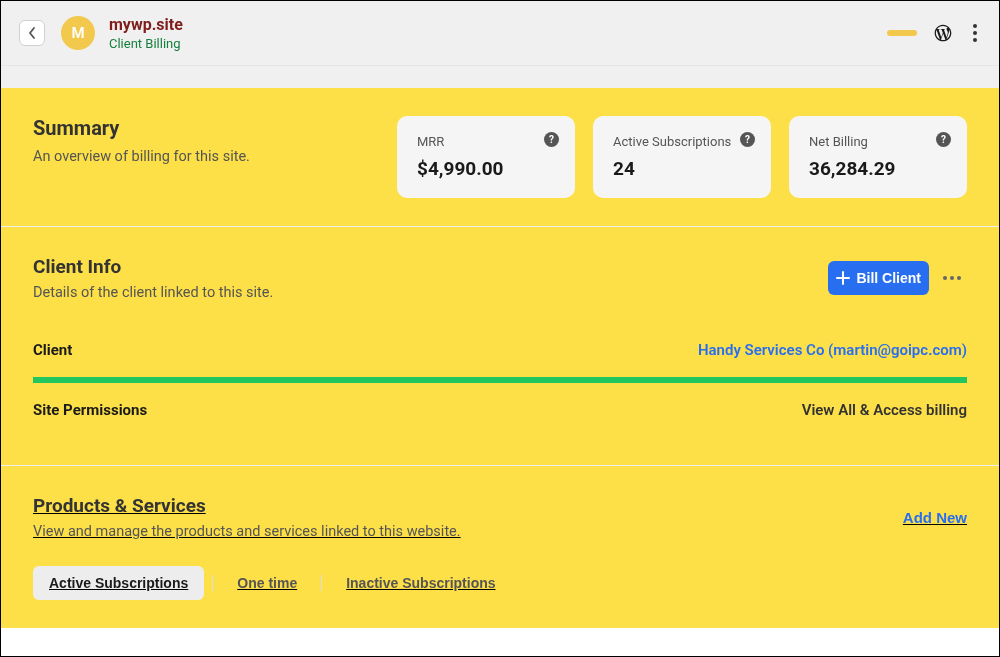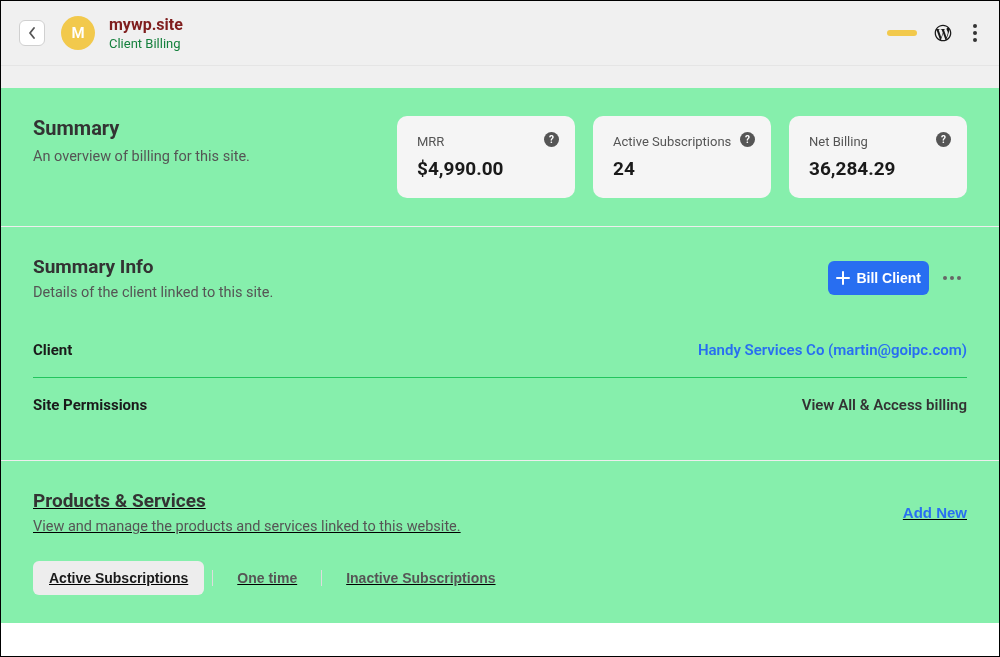--- a/index.html
+++ b/index.html
@@ -46,21 +46,21 @@
     .site-info { flex: 1; }
     .site-name { font-size: 16px; font-weight: 700; color: #7f1d1d; }
     .site-sub { font-size: 13px; color: #15803d; margin-top: 2px; }
     .header-right { display: flex; align-items: center; gap: 16px; }
     .pill { width: 30px; height: 6px; background: #f2c94c; border-radius: 3px; }
     .wp-icon { width: 20px; height: 20px; display: flex; align-items: center; justify-content: center; }
     .wp-icon svg { width: 20px; height: 20px; }
     .dots-vert { display: flex; flex-direction: column; gap: 3px; cursor: pointer; padding: 4px; }
     .dots-vert span { width: 4px; height: 4px; background: #333; border-radius: 50%; }
     .spacer-bar { height: 22px; background: #f0f0f0; }
-    .content { background: #86efac; }
+    .content { background: #fde047; }
     .section { padding: 28px 32px; border-bottom: 1px solid #eee; }
     .section.last { border-bottom: none; text-decoration: underline; }
     .summary-row { display: flex; align-items: flex-start; gap: 24px; }
     .summary-text { flex: 0 0 340px; }
     .summary-text h2 { font-size: 20px; font-weight: 700; color: #333; margin-bottom: 8px; }
     .summary-text p { font-size: 14.5px; color: #555; }
     .cards { flex: 1; display: flex; gap: 18px; }
     .card {
       flex: 1;
       background: #f5f5f5;
@@ -104,21 +104,21 @@
     }
     .btn-primary svg { width: 14px; height: 14px; }
     .dots-horiz { display: flex; gap: 3px; cursor: pointer; padding: 6px; margin-left: 8px;}
     .dots-horiz span { width: 4px; height: 4px; background: #666; border-radius: 50%; }
     .right-actions { display: flex; align-items: center; }
     .info-row {
       display: flex;
       justify-content: space-between;
       align-items: center;
       padding: 18px 0;
-      border-bottom: 1px solid #22c55e;
+      border-bottom: 6px solid #22c55e;
     }
     .info-row:last-child { border-bottom: none; gap: 15px; }
     .info-label { font-size: 15px; font-weight: 700; color: #1a1a1a; }
     .info-value { font-size: 15px; font-weight: 600; color: #333; }
     .info-value.link { color: #286ef1; cursor: pointer; }
     .link-btn {
       background: none;
       border: none;
       color: #286ef1;
       font-size: 15px;
@@ -194,21 +194,21 @@
           <div class="card-label">Net Billing</div>
           <div class="card-value">36,284.29</div>
         </div>
       </div>
     </div>
   </div>
 
   <div class="section">
     <div class="section-header">
       <div class="left">
-        <h2>Summary Info</h2>
+        <h2>Client Info</h2>
         <p>Details of the client linked to this site.</p>
       </div>
       <div class="right-actions">
         <button class="btn-primary">
           <svg viewBox="0 0 14 14">
               <path d="M7 1v12M1 7h12" stroke="#fff" stroke-width="2" stroke-linecap="round"></path>
             </svg>
           <span>Bill Client</span>
         </button>
         <div class="dots-horiz">

